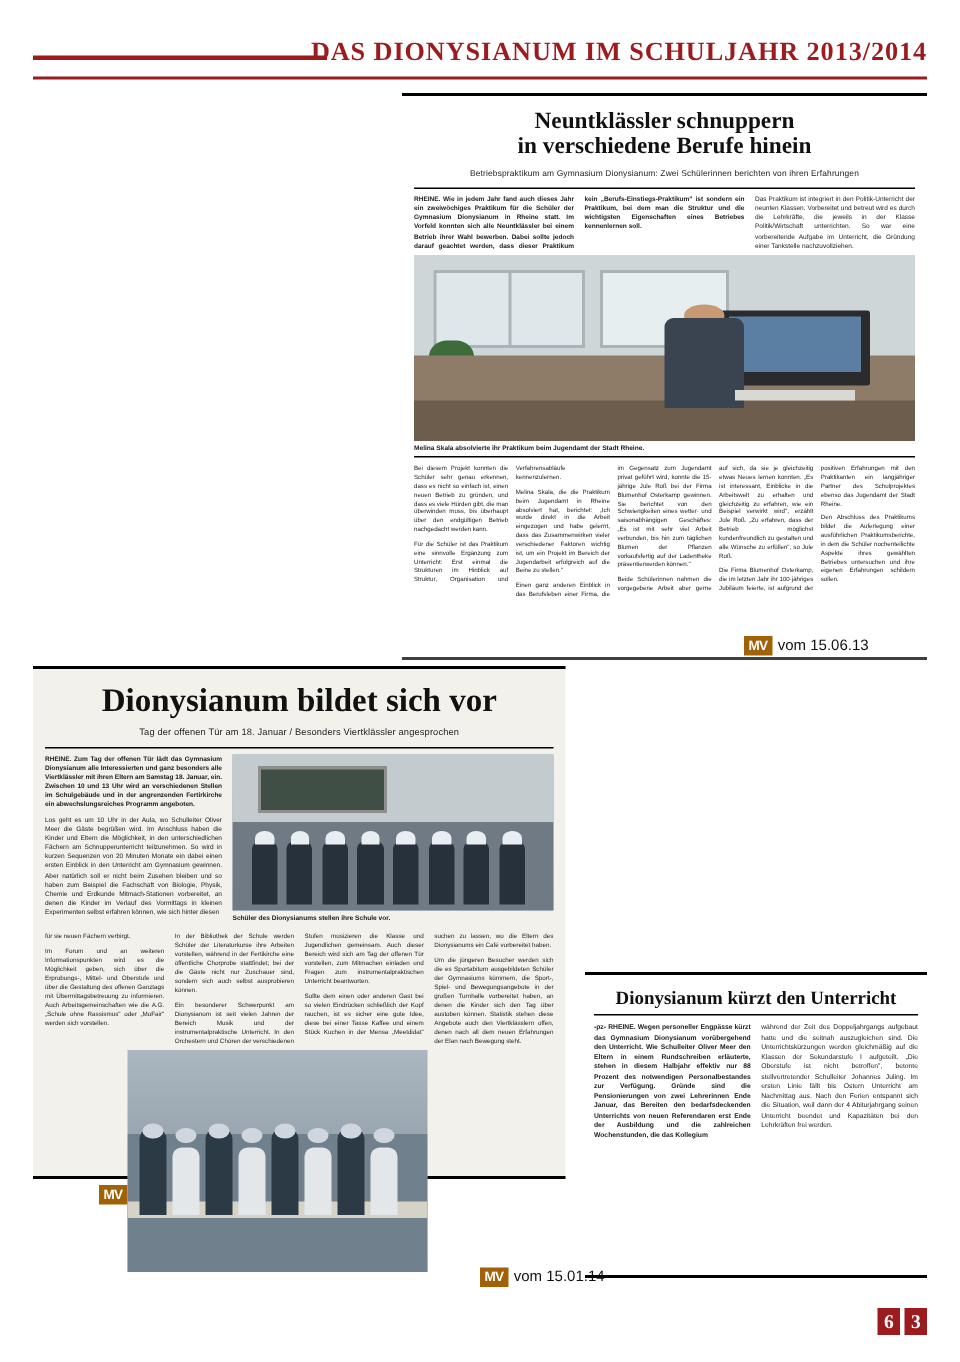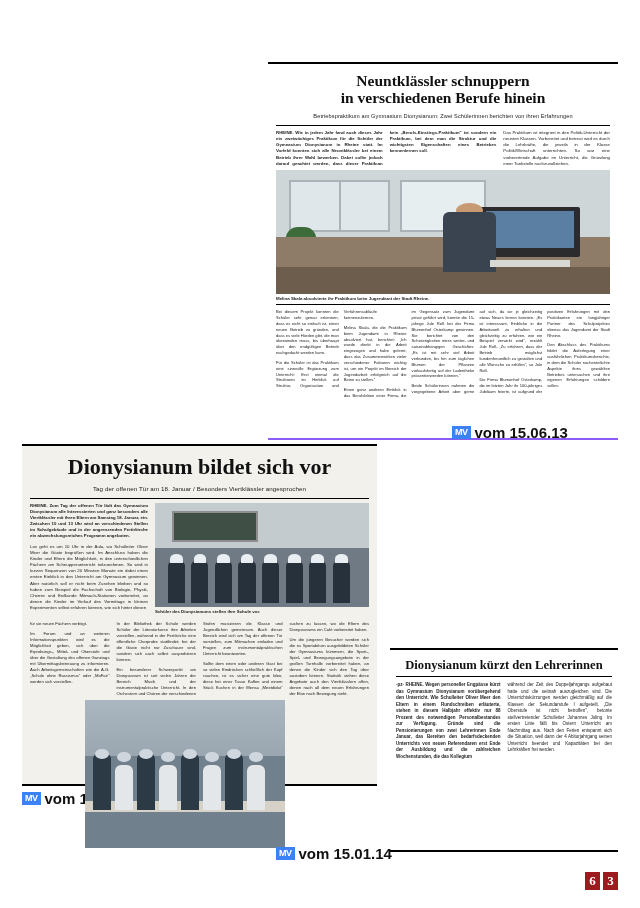--- a/index.html
+++ b/index.html
@@ -79,21 +79,21 @@
     -webkit-hyphens: auto;
   }
   .cols p { margin: 0 0 4px 0; }
   .lead { font-weight: bold; }
 
   
   #article-schnupper {
     left: 268px; top: 62px;
     width: 350px; height: 378px;
     border-top: 2px solid #000;
-    border-bottom: 2px solid #8b5cf6;
+    border-bottom: 2px solid #404040;
     padding: 6px 0 4px 0;
   }
   #article-schnupper .art-headline {
     font-size: 15.5px;
     padding: 2px 10px 0 10px;
   }
   #article-schnupper .art-sub {
     padding: 6px 8px 5px 8px;
   }
   .photo-block {
@@ -180,33 +180,34 @@
 
   
   .mv-stamp {
     position: absolute;
     display: flex;
     align-items: center;
     gap: 4px;
   }
   .mv-logo {
     display: inline-block;
-    background: #3b82f6;
+    background: #a16207;
     color: #fff;
     font-family: "Liberation Sans", sans-serif;
     font-weight: bold;
     font-size: 9px;
     line-height: 13px;
     padding: 0 3px;
     letter-spacing: -0.5px;
+    margin-left: 44px;
   }
   .mv-date {
     font-family: "Liberation Sans", sans-serif;
-    font-weight: bold;
-    font-size: 15px;
+    font-weight: normal;
+    font-size: 10px;
     color: #111;
   }
 
   
   .folio {
     position: absolute;
     right: 22px; bottom: 18px;
     display: flex; gap: 3px;
     align-items: center;
   }
@@ -220,25 +221,30 @@
     line-height: 18px;
     width: 15px;
     text-align: center;
   }
 </style>
 </head>
 <body>
 
 <div class="page">
 
+  <div class="page-header">
+    <div class="header-rule-left"></div>
+    <div class="header-title">DAS DIONYSIANUM IM SCHULJAHR 2013/2014</div>
+    <div class="header-underline"></div>
+  </div>
 
   <div class="article" id="article-schnupper">
     <div class="art-headline">
       <div>Neuntklässler schnuppern</div>
-      <div>in verschiedenen Berufe hinein</div>
+      <div>in verschiedene Berufe hinein</div>
     </div>
     <div class="art-sub">Betriebspraktikum am Gymnasium Dionysianum: Zwei Schülerinnen berichten von ihren Erfahrungen</div>
     <div style="padding:0 8px;">
       <div class="rule-thin"></div>
     </div>
 
     <div style="padding:4px 8px 0 8px;">
       <div class="cols" style="column-count:3;">
         <p class="lead">RHEINE. Wie in jedem Jahr fand auch dieses Jahr ein zweiwöchiges Praktikum für die Schüler der Gymnasium Dionysianum in Rheine statt. Im Vorfeld konnten sich alle Neuntklässler bei einem Betrieb ihrer Wahl bewerben. Dabei sollte jedoch darauf geachtet werden, dass dieser Praktikum kein „Berufs-Einstiegs-Praktikum" ist sondern ein Praktikum, bei dem man die Struktur und die wichtigsten Eigenschaften eines Betriebes kennenlernen soll.</p>
         <p>Das Praktikum ist integriert in den Politik-Unterricht der neunten Klassen. Vorbereitet und betreut wird es durch die Lehrkräfte, die jeweils in der Klasse Politik/Wirtschaft unterrichten. So war eine vorbereitende Aufgabe im Unterricht, die Gründung einer Tankstelle nachzuvollziehen.</p>
@@ -355,21 +361,21 @@
       <div class="lp-goggles" style="left:38%; bottom:58%;"></div>
       <div class="lp-goggles" style="left:49%; bottom:60%;"></div>
       <div class="lp-goggles" style="left:60%; bottom:58%;"></div>
       <div class="lp-goggles" style="left:71%; bottom:60%;"></div>
       <div class="lp-goggles" style="left:82%; bottom:58%;"></div>
     </div>
   </div>
 
   <div class="article" id="article-kuerzt">
     <div class="art-headline">
-      <div>Dionysianum kürzt den Lehrerinnen</div>
+      <div>Dionysianum kürzt den Unterricht</div>
     </div>
     <div style="padding:4px 6px 0 6px;">
       <div class="rule-thin"></div>
     </div>
     <div style="padding:5px 6px 0 6px;">
       <div class="cols" style="column-count:2; font-size:4.5px; line-height:1.45;">
         <p class="lead">-pz- RHEINE. Wegen personeller Engpässe kürzt das Gymnasium Dionysianum vorübergehend den Unterricht. Wie Schulleiter Oliver Meer den Eltern in einem Rundschreiben erläuterte, stehen in diesem Halbjahr effektiv nur 88 Prozent des notwendigen Personalbestandes zur Verfügung. Gründe sind die Pensionierungen von zwei Lehrerinnen Ende Januar, das Bereiten den bedarfsdeckenden Unterrichts von neuen Referendaren erst Ende der Ausbildung und die zahlreichen Wochenstunden, die das Kollegium</p>
         <p>während der Zeit des Doppeljahrgangs aufgebaut hatte und die seitnah auszugleichen sind. Die Unterrichtskürzungen werden gleichmäßig auf die Klassen der Sekundarstufe I aufgeteilt. „Die Oberstufe ist nicht betroffen", betonte stellvertretender Schulleiter Johannes Juling. Im ersten Linie fällt bis Ostern Unterricht am Nachmittag aus. Nach den Ferien entspannt sich die Situation, weil dann der 4 Abiturjahrgang seinen Unterricht beendet und Kapazitäten bei den Lehrkräften frei werden.</p>
       </div>
     </div>

